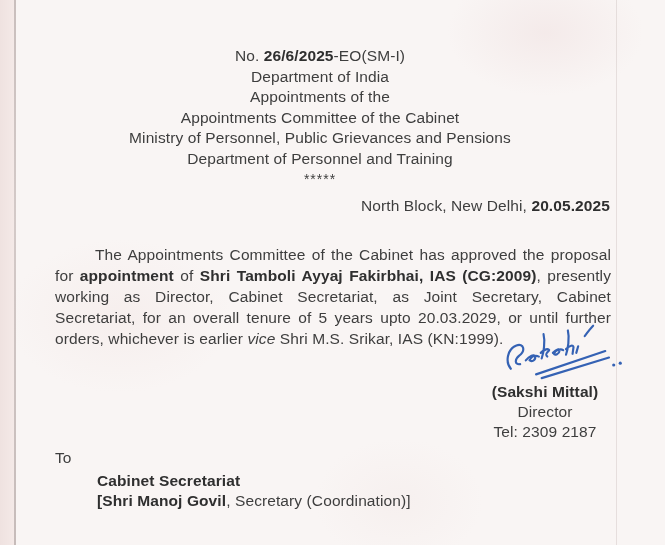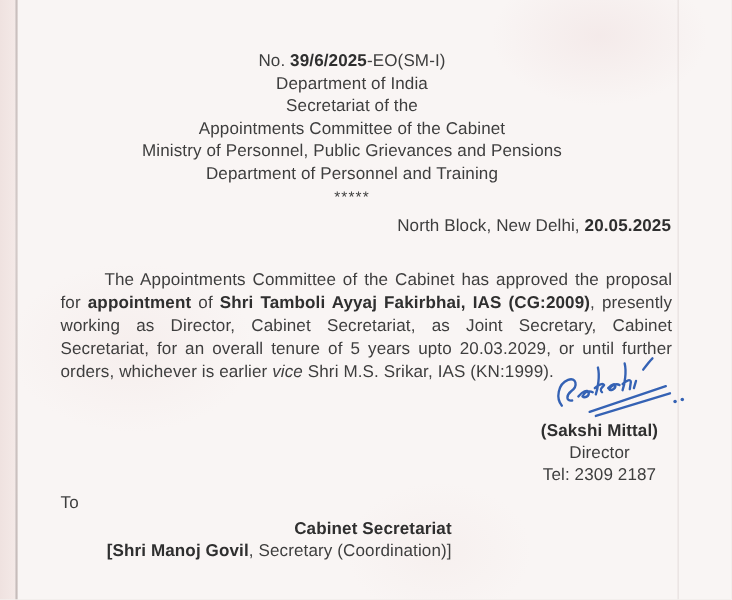--- a/index.html
+++ b/index.html
@@ -56,40 +56,40 @@
 
   .sig-block{
     position:absolute;left:454px;top:322px;width:182px;
     text-align:center;line-height:20px;
   }
   .sig-ink{display:block;margin:0 auto 2px 46px;}
 
   .addressee{
     position:absolute;left:55px;top:448px;line-height:20.5px;
   }
-  .addr-inner{margin-left:42px;margin-top:2px;text-align:right;}
+  .addr-inner{margin-left:42px;margin-top:2px;}
   .city-underline{
     display:inline-block;
     border-bottom:1.5px solid #3a3a3a;
     padding-bottom:0px;
   }
 </style>
 </head>
 <body>
 
 <div class="page">
 
   <div class="scan-strip-left"></div>
   <div class="scan-line-left"></div>
   <div class="scan-line-right"></div>
 
   <div class="header">
-    <div><span>No. </span><b>39/6/2025</b><span>-EO(SM-I)</span></div>
+    <div><span>No. </span><b>26/6/2025</b><span>-EO(SM-I)</span></div>
     <div>Department of India</div>
-    <div>Secretariat of the</div>
+    <div>Appointments of the</div>
     <div>Appointments Committee of the Cabinet</div>
     <div>Ministry of Personnel, Public Grievances and Pensions</div>
     <div>Department of Personnel and Training</div>
     <div class="stars">*****</div>
   </div>
 
   <div class="dateline"><span>North Block, New Delhi, </span><b>20.05.2025</b></div>
 
   <p class="body-par"><span>The Appointments Committee of the Cabinet has approved the proposal for </span><b>appointment</b><span> of </span><b>Shri Tamboli Ayyaj Fakirbhai, IAS (CG:2009)</b><span>, presently working as Director, Cabinet Secretariat, as Joint Secretary, Cabinet Secretariat, for an overall tenure of 5 years upto 20.03.2029, or until further orders, whichever is earlier </span><i>vice</i><span> Shri M.S. Srikar, IAS (KN:1999).</span></p>
 

